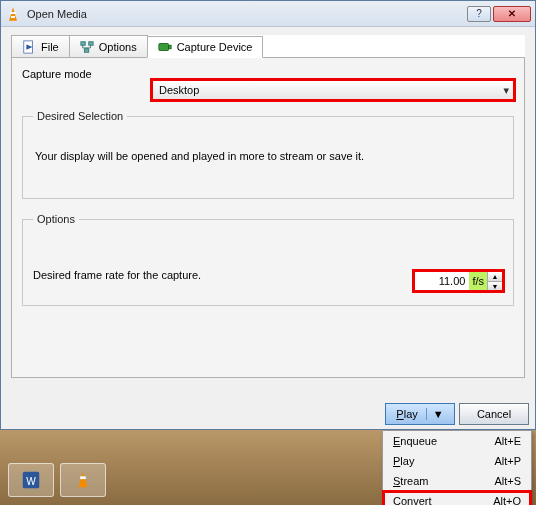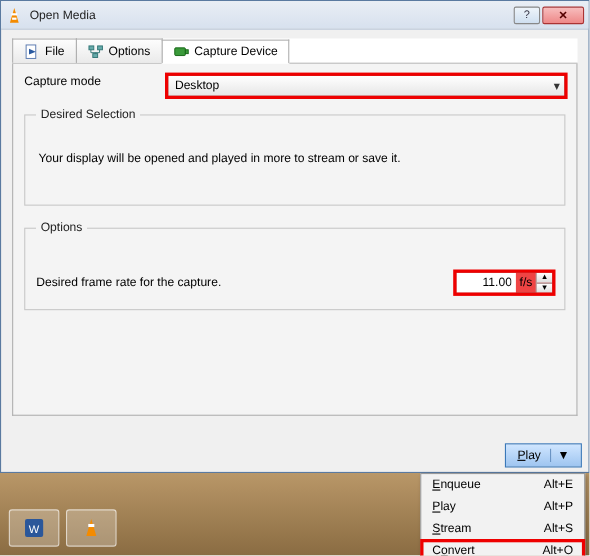--- a/index.html
+++ b/index.html
@@ -14,26 +14,26 @@
   .body { padding: 8px 10px; }
   .tabs { display: flex; border-bottom: 1px solid #b0b0b0; background:#fff; }
   .tab { display:flex; align-items:center; gap:5px; padding: 3px 10px; border:1px solid #b0b0b0; border-bottom:none; margin-right:-1px; background: linear-gradient(#fdfdfd,#eaeaea); cursor:pointer; }
   .tab.active { background:#fff; border-bottom:1px solid #fff; position:relative; top:1px; }
   .tab .ico { width:14px; height:14px; }
   .tabpage { border:1px solid #b0b0b0; border-top:none; background:#f4f4f4; padding:10px; height: 320px; }
   .row { display:flex; margin-bottom:10px; }
   .row label { width: 130px; }
   .select { flex:1; height:20px; border:1px solid #888; background:linear-gradient(#fff,#e6e6e6); padding:0 18px 0 6px; position:relative; display:flex; align-items:center; }
   .select::after { content:"▾"; position:absolute; right:4px; color:#333; }
-  .hl-red { outline: 3px solid #e00; outline-offset:-1px; }
+  .hl-red { outline: 3px solid #e00; outline-offset:-1px;margin-top:12px; }
   fieldset { border:1px solid #c8c8c8; margin:0 0 14px 0; padding:10px 10px 14px 10px; background:#f4f4f4; }
   legend { padding:0 4px; color:#222; }
   .opt-row { display:flex; align-items:center; margin-top:24px; }
   .opt-row label { flex:1; }
-  .num-wrap { display:flex; align-items:center; border:1px solid #888; background:#ef4444; height:20px; }
+  .num-wrap { display:flex; align-items:center; border:1px solid #888; background:#bef264; height:20px; }
   .num-wrap input { border:none; width:54px; text-align:right; padding:0 4px; height:18px; outline:none; }
   .num-wrap .unit { padding:0 3px; }
   .spin { display:flex; flex-direction:column; border-left:1px solid #aaa; }
   .spin div { width:14px; height:9px; display:flex; align-items:center; justify-content:center; font-size:7px; background:linear-gradient(#fff,#ddd); cursor:pointer; }
   .spin div+div { border-top:1px solid #aaa; }
   .more { display:flex; align-items:center; gap:4px; margin-top:4px; }
   .more input { width:12px; height:12px; }
   .u { text-decoration: underline; }
   .footer { position:absolute; right:6px; bottom:4px; display:flex; gap:4px; }
   .btn { min-width:70px; height:22px; border:1px solid #6a7a8a; background:linear-gradient(#fdfdfd,#d7dde5); display:flex; align-items:center; justify-content:center; cursor:pointer; }
@@ -136,20 +136,23 @@
       </fieldset>
     </div>
 
   </div>
 
   <div class="footer">
     <div class="btn play">
       <span><span class="u">P</span><span>lay</span></span>
       <span class="split">▼</span>
     </div>
+    <div class="btn">
+      <span>Cancel</span>
+    </div>
   </div>
 </div>
 
 <div class="menu">
   <div class="menu-item">
     <span><span class="u">E</span><span>nqueue</span></span>
     <span>Alt+E</span>
   </div>
   <div class="menu-item">
     <span><span class="u">P</span><span>lay</span></span>

